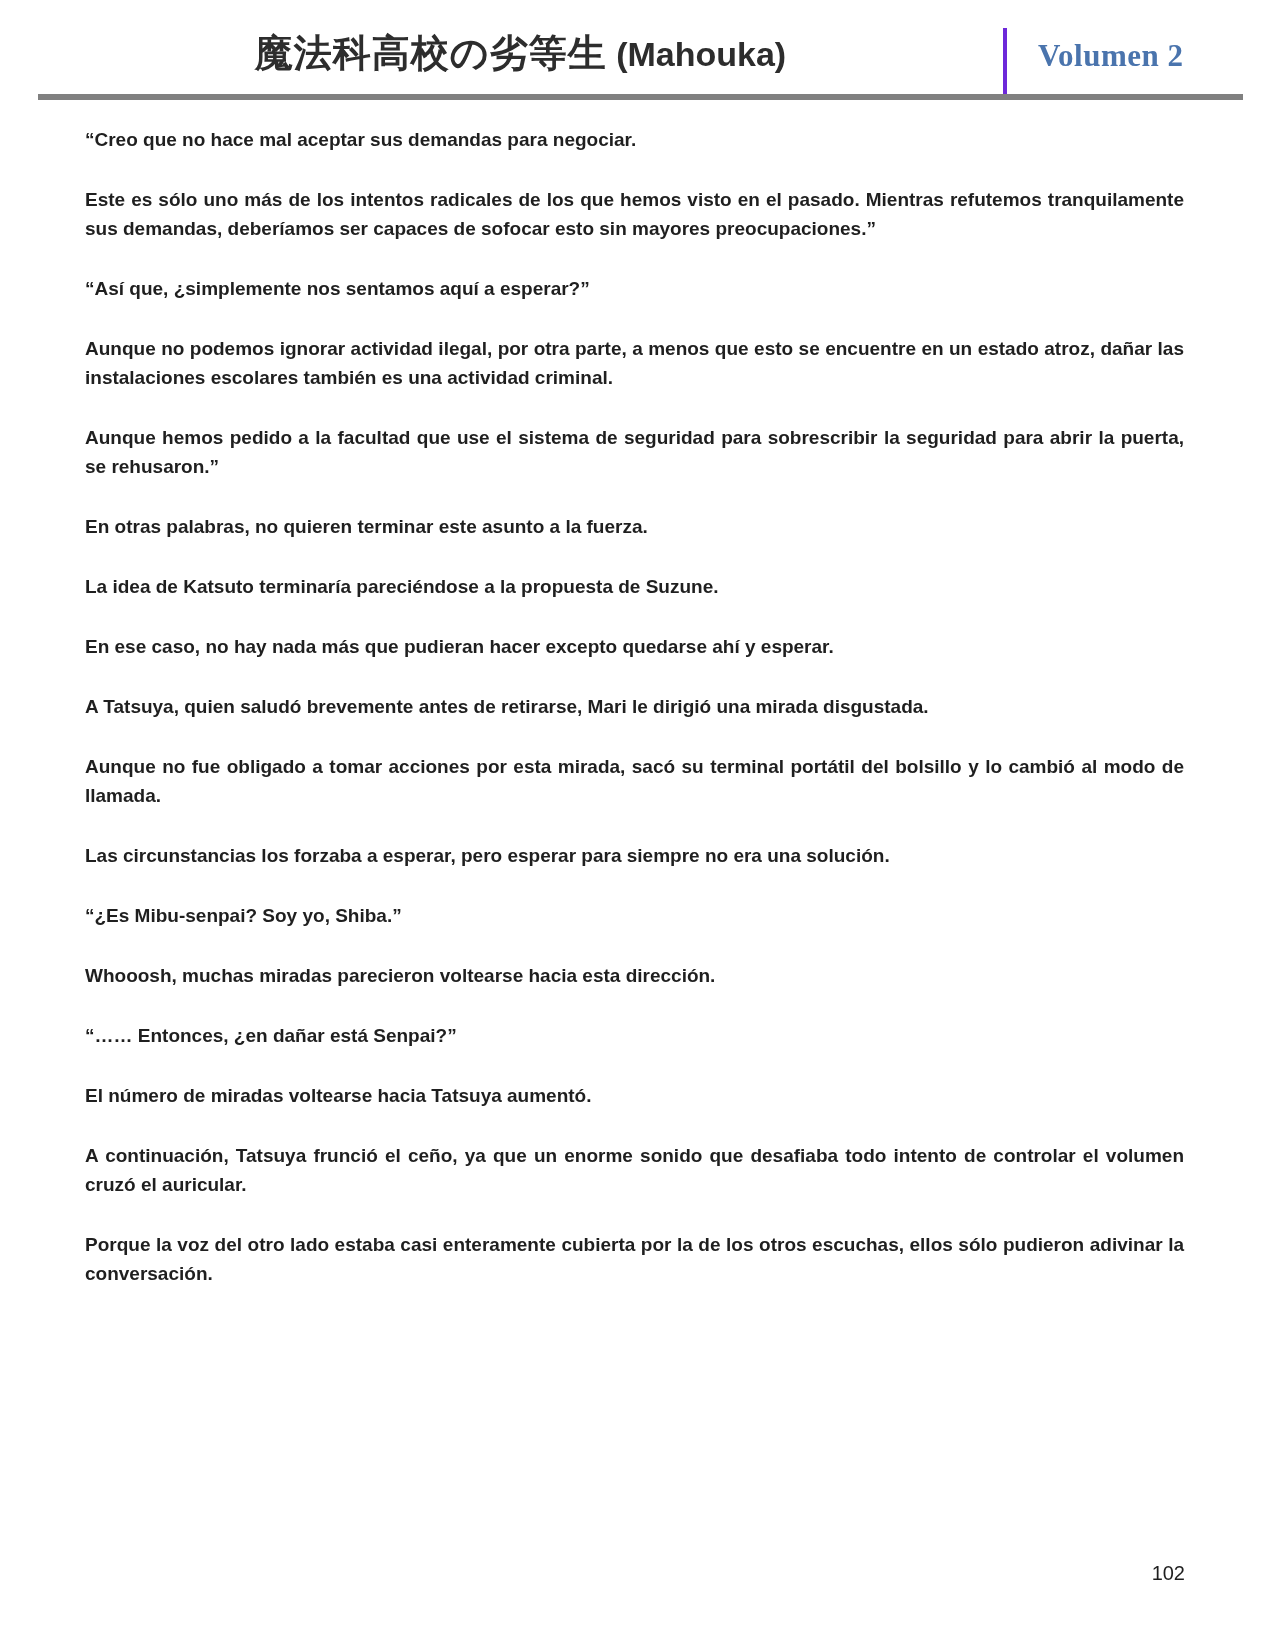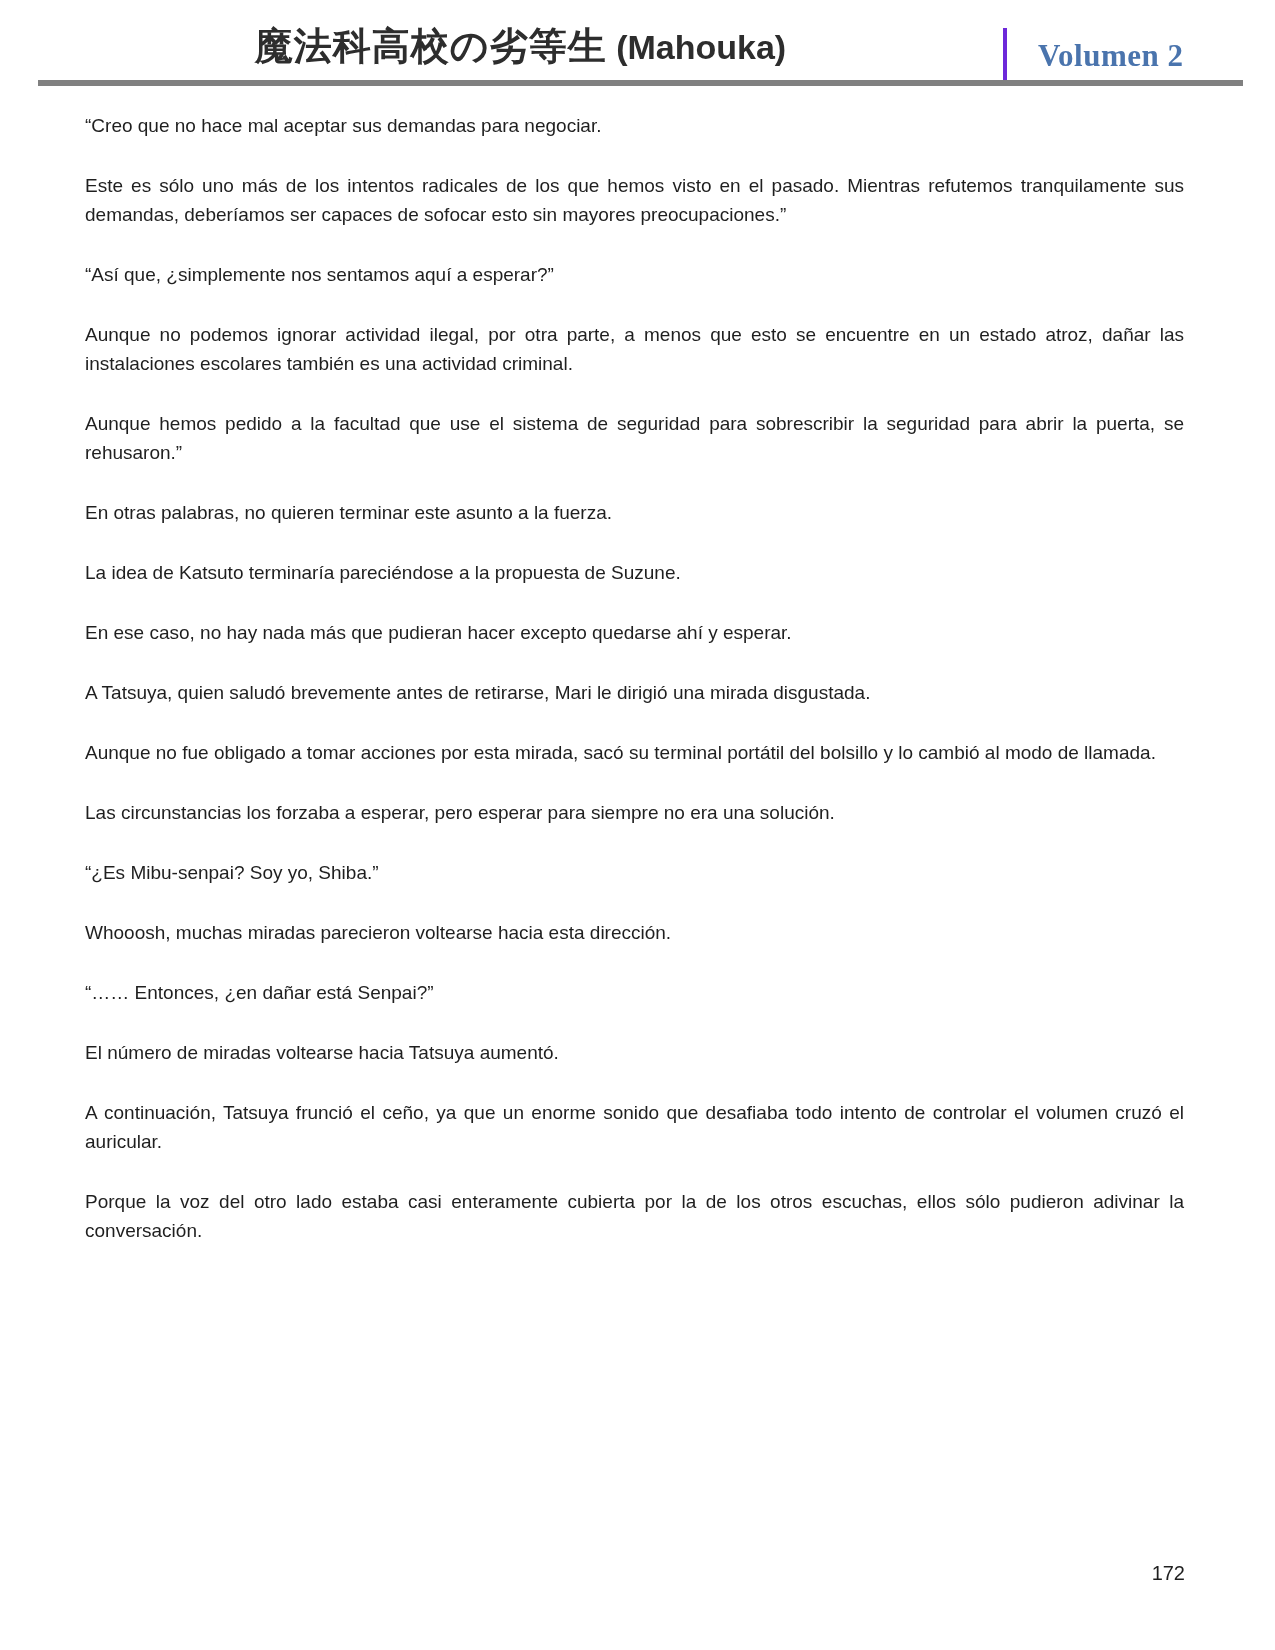--- a/index.html
+++ b/index.html
@@ -9,21 +9,21 @@
     height: 1650px;
     position: relative;
     overflow: hidden;
     font-family: "Liberation Sans", sans-serif;
     color: #1f1f1f;
   }
   
   .header {
     display: flex;
     align-items: stretch;
-    height: 80px;
+    height: 94px;
     margin: 0 32px 0 38px;
   }
   .title-area {
     flex: 1 1 auto;
     display: flex;
     justify-content: center;
     align-items: center;
     padding-top: 12px;
   }
   .page-title {
@@ -56,20 +56,21 @@
     white-space: nowrap;
   }
   .header-rule {
     height: 6px;
     background: #808080;
     margin: 0 32px 0 38px;
   }
   
   .content {
     padding: 25px 91px 0 85px;
+    font-weight: bold;
   }
   .content p {
     font-size: 19px;
     line-height: 29px;
     margin: 0 0 31px 0;
     text-align: justify;
     color: #1f1f1f;
   }
   
   .page-number {
@@ -108,13 +109,13 @@
   <p>Aunque no fue obligado a tomar acciones por esta mirada, sacó su terminal portátil del bolsillo y lo cambió al modo de llamada.</p>
   <p>Las circunstancias los forzaba a esperar, pero esperar para siempre no era una solución.</p>
   <p>“¿Es Mibu-senpai? Soy yo, Shiba.”</p>
   <p>Whooosh, muchas miradas parecieron voltearse hacia esta dirección.</p>
   <p>“…… Entonces, ¿en dañar está Senpai?”</p>
   <p>El número de miradas voltearse hacia Tatsuya aumentó.</p>
   <p>A continuación, Tatsuya frunció el ceño, ya que un enorme sonido que desafiaba todo intento de controlar el volumen cruzó el auricular.</p>
   <p>Porque la voz del otro lado estaba casi enteramente cubierta por la de los otros escuchas, ellos sólo pudieron adivinar la conversación.</p>
 </main>
 
-<div class="page-number">172</div>
+<div class="page-number">102</div>
 
 </body></html>

